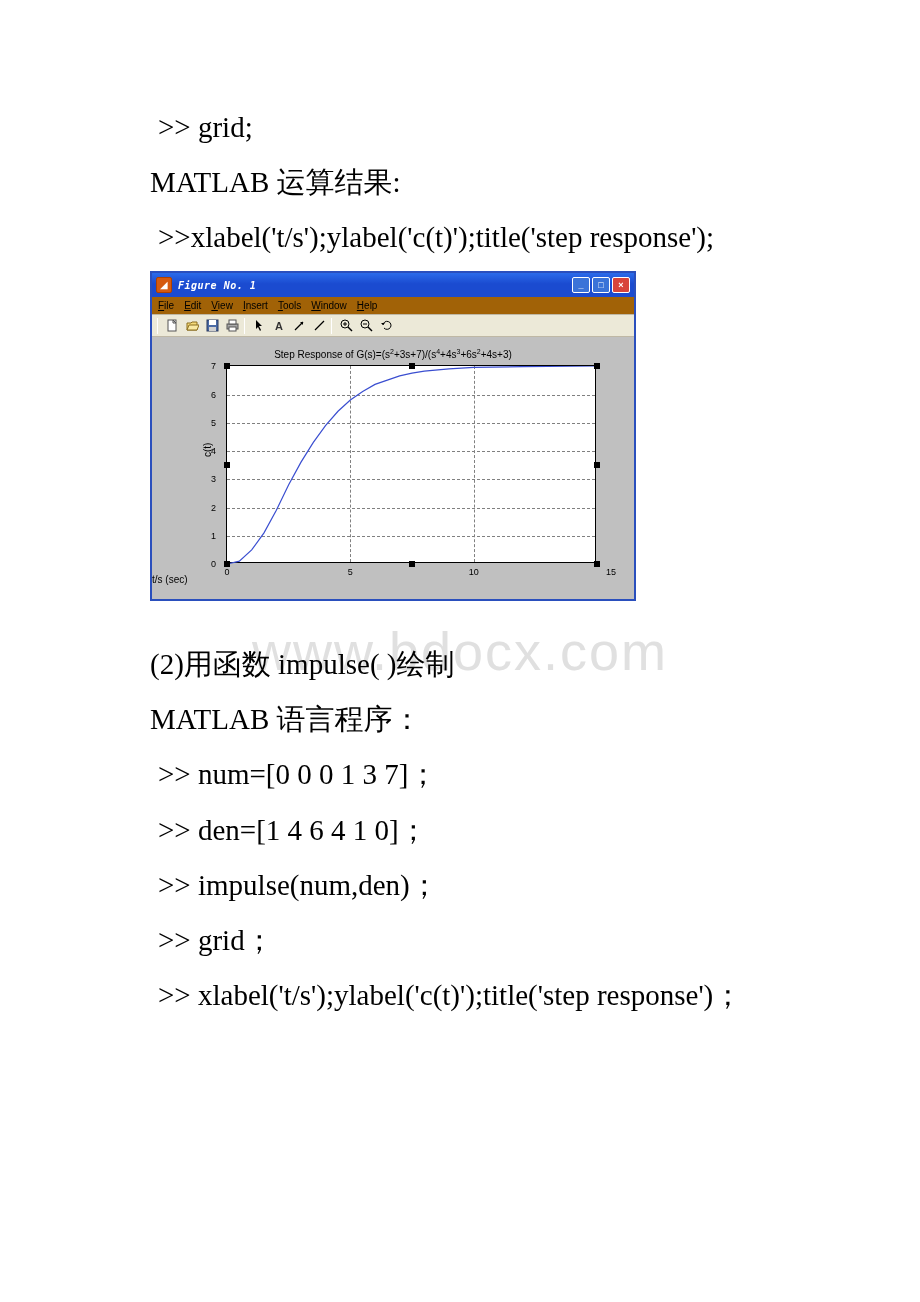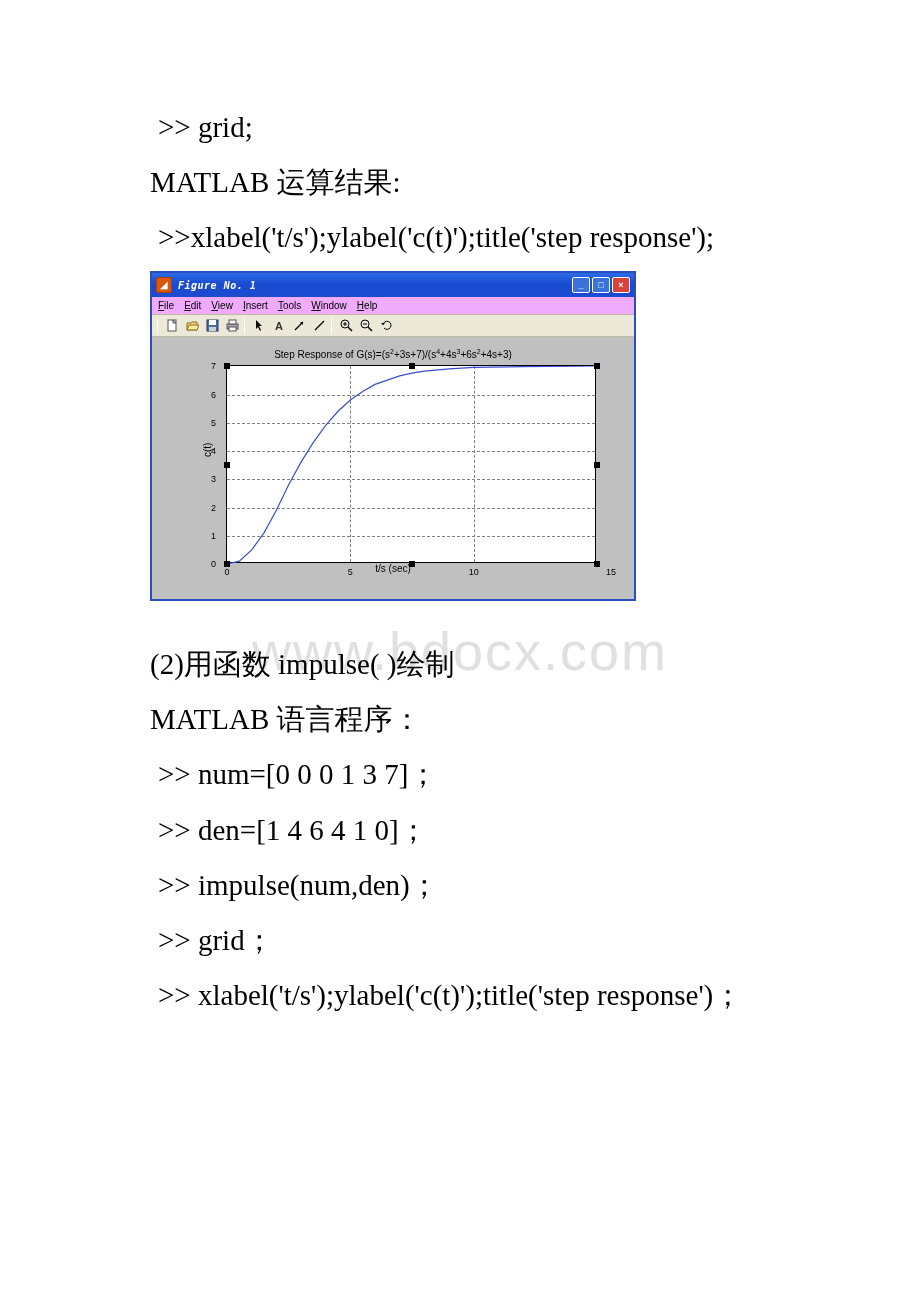--- a/index.html
+++ b/index.html
@@ -48,21 +48,21 @@
     display: flex; align-items: center; justify-content: center;
     border: 1px solid #fff;
     border-radius: 2px;
     font-weight: bold;
     color: #fff;
     font-size: 9px;
   }
   .win-btn.min, .win-btn.max { background: #3b73d8; }
   .win-btn.close { background: #d8443b; }
   .menu-bar {
-    background: #f0abfc;
+    background: #a16207;
     height: 18px;
     display: flex;
     align-items: center;
     padding: 0 6px;
     border-bottom: 1px solid #bfb8a5;
   }
   .menu-item { margin-right: 10px; color: #000; }
   .menu-item u { text-decoration: underline; }
   .tool-bar {
     background: #ece9d8;
@@ -103,22 +103,21 @@
   .plot-title sup { font-size: 7px; }
   .ylabel-text {
     position: absolute;
     left: 50px; top: 120px;
     transform: rotate(-90deg);
     transform-origin: left top;
     font-size: 10px;
   }
   .xlabel-text {
     position: absolute;
-    bottom: 25px; left: 0; width: 100%;
-    text-align: center;
+    bottom: 14px; left: 0; width: 100%;
     font-size: 10px;
   }
   .grid-v { position: absolute; top: 0; bottom: 0; width: 0; border-left: 1px dashed #808080; }
   .grid-h { position: absolute; left: 0; right: 0; height: 0; border-top: 1px dashed #808080; }
   .tick-x { position: absolute; bottom: -15px; font-size: 9px; transform: translateX(-50%); }
   .tick-y { position: absolute; left: -16px; font-size: 9px; transform: translateY(-50%); }
   .curve { position: absolute; top: 0; left: 0; }
   .handle { position: absolute; width: 6px; height: 6px; background: #000; transform: translate(-50%, -50%); }
   .watermark {
     position: absolute;

